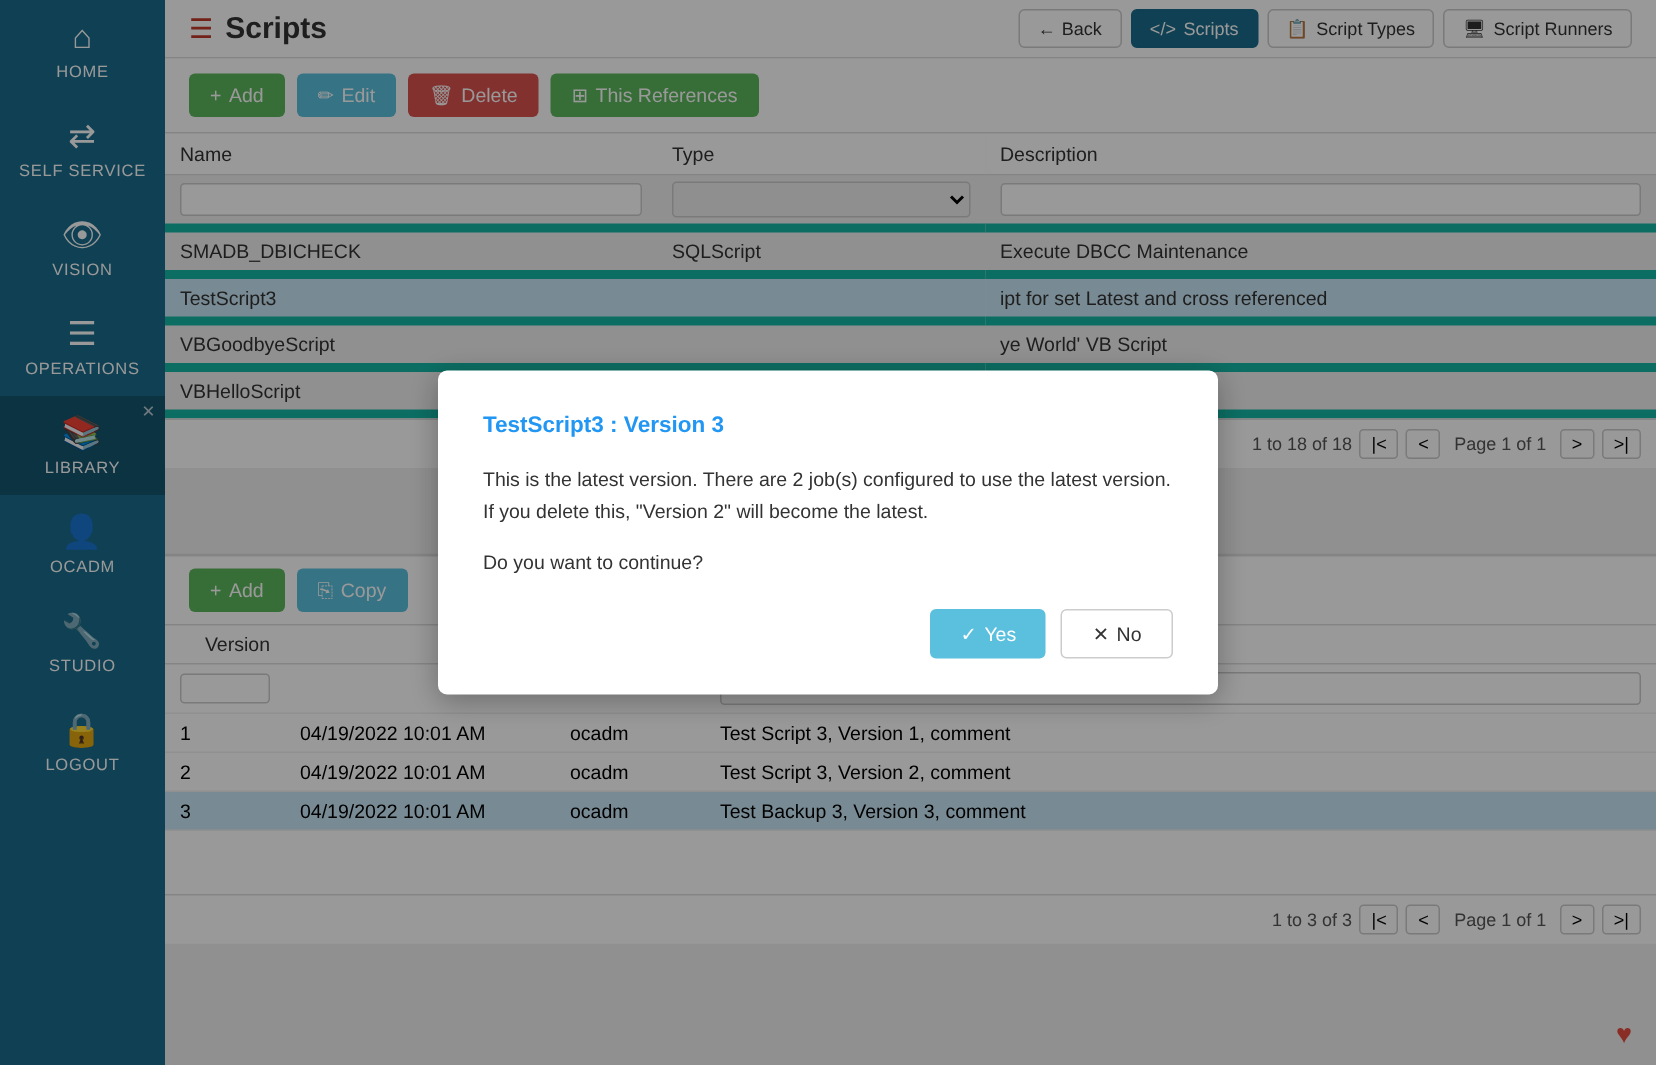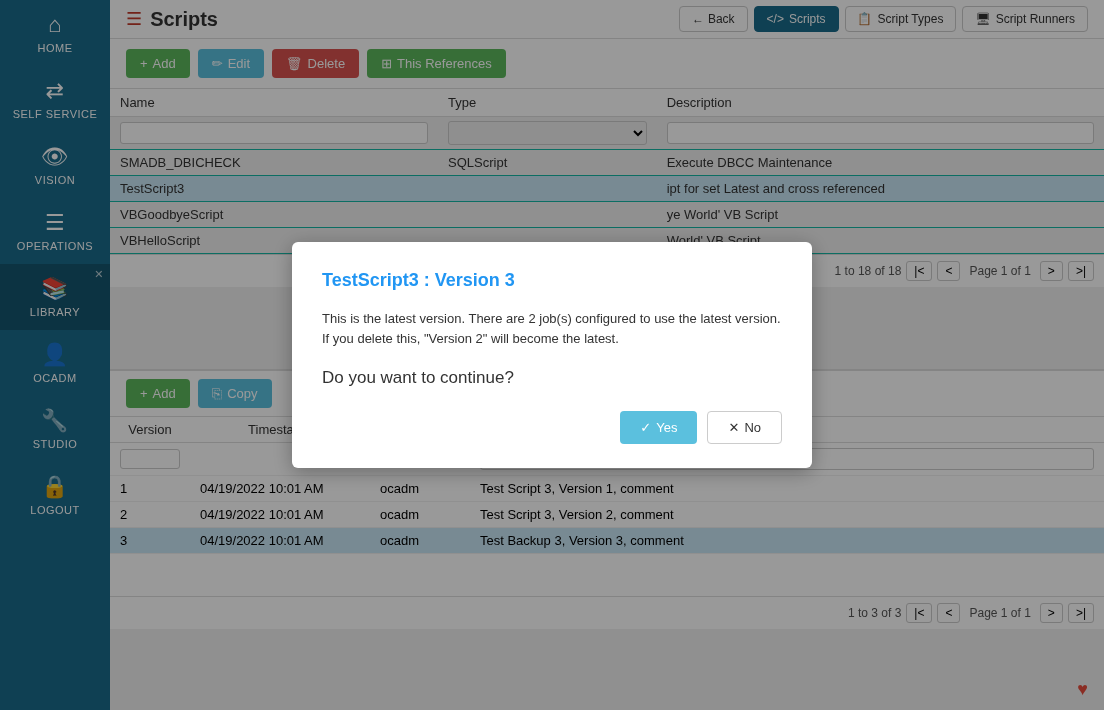--- a/index.html
+++ b/index.html
@@ -98,21 +98,21 @@
     .scripts-table th {
       text-align: left;
       padding: 6px 10px;
       font-weight: normal;
       color: #333;
       border-bottom: 1px solid #ddd;
       background: white;
     }
     .scripts-table td {
       padding: 5px 10px;
-      border-bottom: 1px solid #14b8a6;
+      border-bottom: 6px solid #14b8a6;
       color: #333;
     }
     .scripts-table tr.selected td { background: #c8e6f5; }
     .filter-input {
       width: 100%;
       padding: 3px 5px;
       border: 1px solid #ccc;
       border-radius: 3px;
       font-size: 12px;
     }
@@ -160,21 +160,21 @@
       gap: 8px;
       border-bottom: 1px solid #ddd;
     }
     .btn-copy { background: #5bc0de; color: white; border: none; padding: 6px 14px; border-radius: 4px; cursor: pointer; font-size: 13px; display: flex; align-items: center; gap: 5px; }
 
     .version-table {
       width: 100%;
       border-collapse: collapse;
     }
     .version-table th {
-      text-align: center;
+      text-align: right;
       padding: 5px 10px;
       font-weight: normal;
       color: #333;
       border-bottom: 1px solid #ddd;
     }
     .version-table td {
       padding: 5px 10px;
       border-bottom: 1px solid #f0f0f0;
     }
     .version-table tr.selected td { background: #c8e6f5; }
@@ -204,33 +204,33 @@
     .modal {
       background: white;
       border-radius: 6px;
       padding: 28px 30px 24px 30px;
       width: 520px;
       max-width: 90%;
       box-shadow: 0 4px 20px rgba(0,0,0,0.3);
     }
     .modal-title {
       color: #2196f3;
-      font-size: 18px;
+      font-size: 15px;
       font-weight: bold;
       margin-bottom: 18px;
     }
     .modal-body {
       color: #333;
       font-size: 13px;
       line-height: 1.6;
       margin-bottom: 20px;
     }
     .modal-question {
       color: #333;
-      font-size: 17px;
+      font-size: 13px;
       margin-top: 14px;
     }
     .modal-footer {
       display: flex;
       justify-content: flex-end;
       gap: 10px;
     }
     .btn-yes {
       background: #5bc0de;
       color: white;

